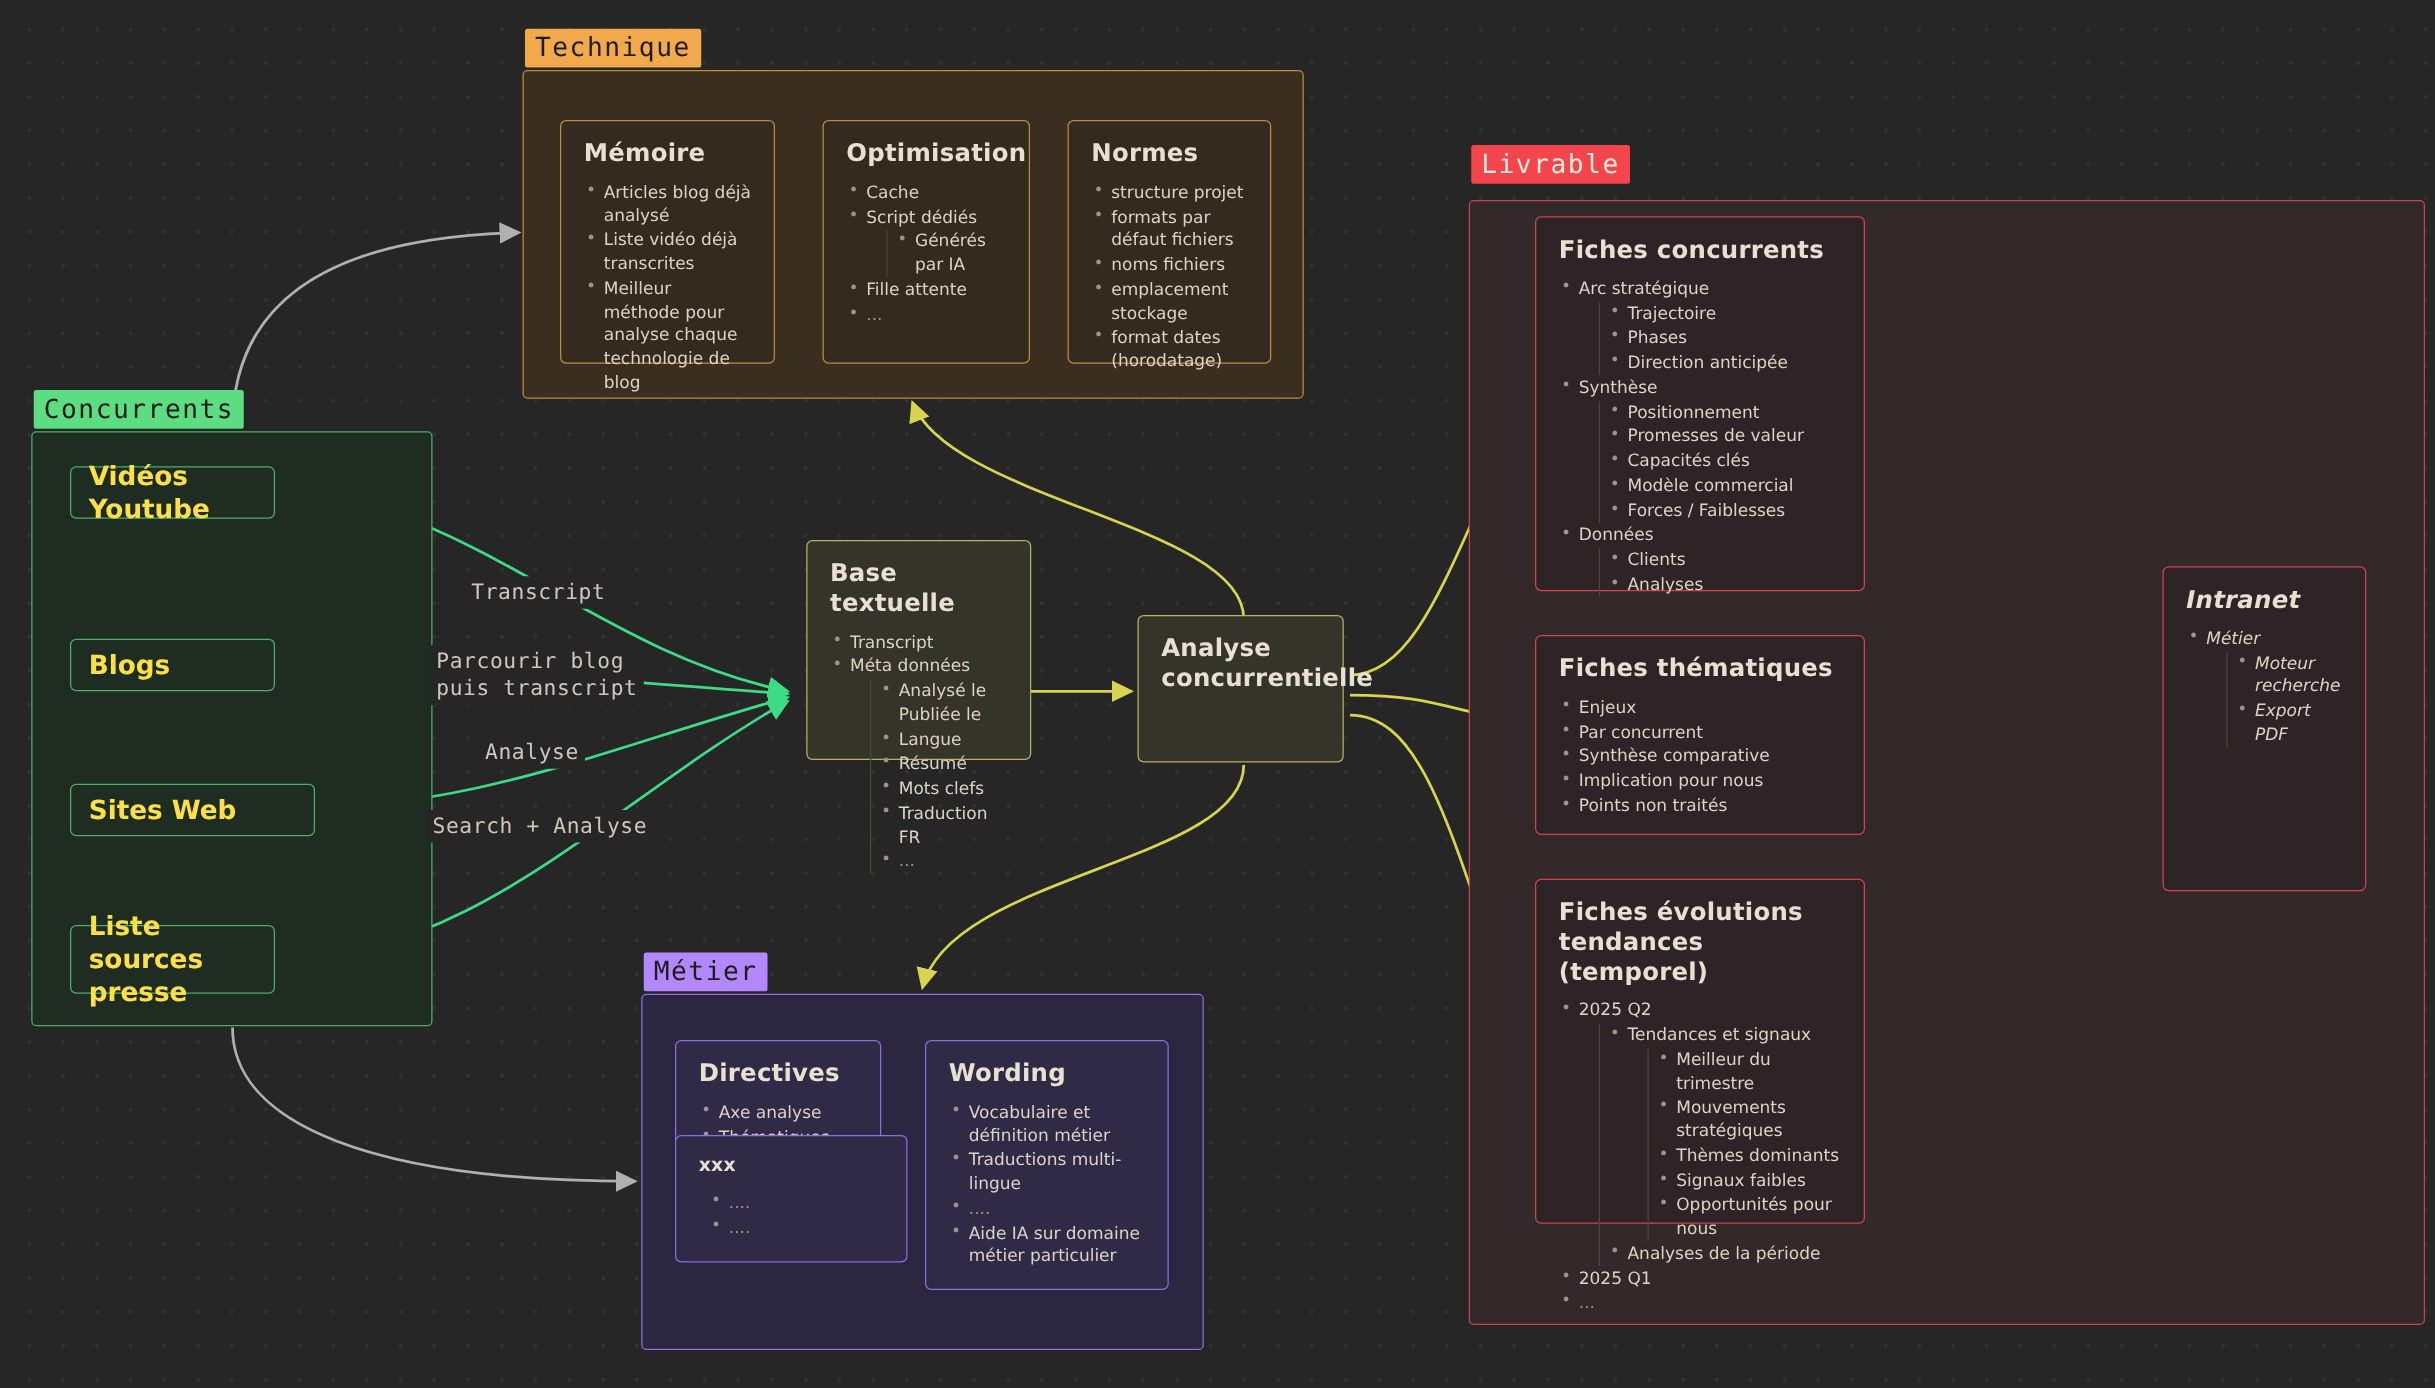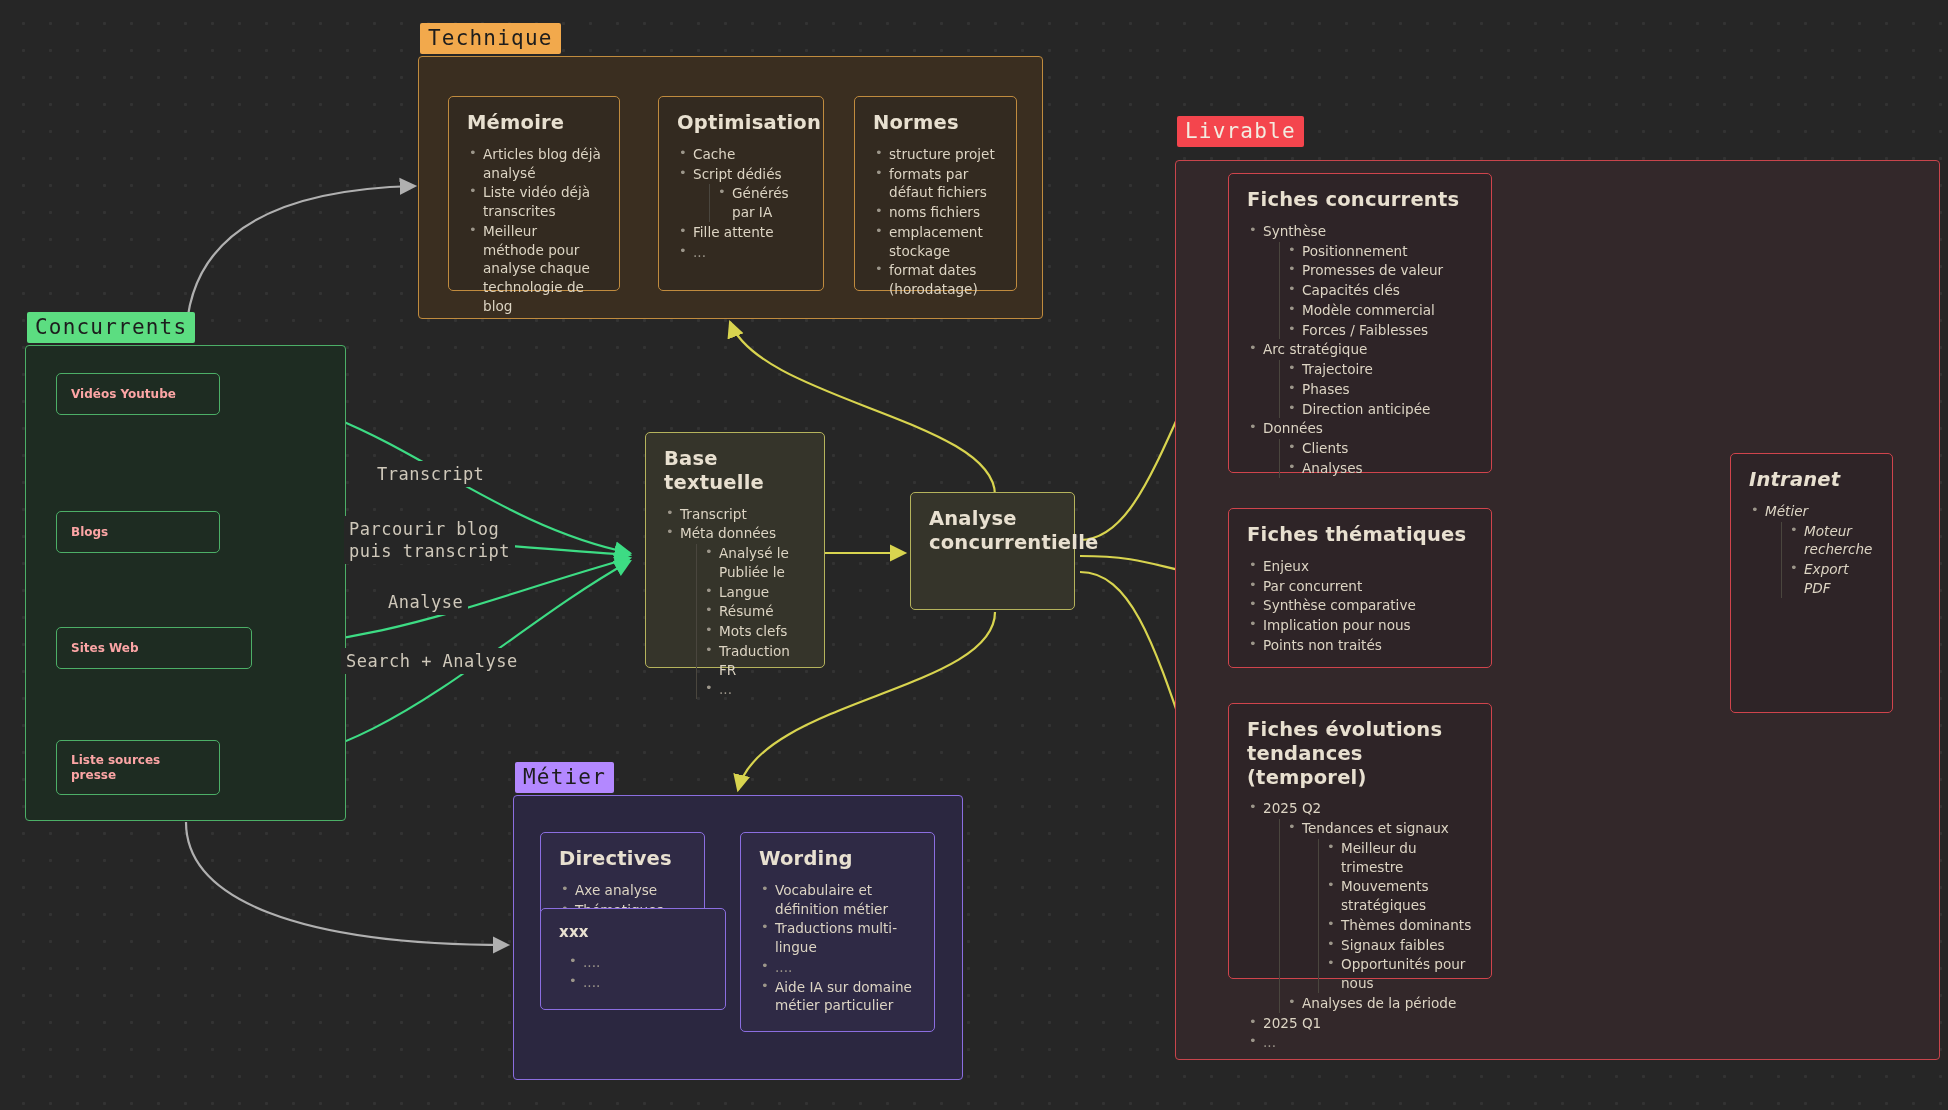--- a/index.html
+++ b/index.html
@@ -47,21 +47,21 @@
   .card ul{margin:0;padding:0;list-style:none;}
   .card li{position:relative;padding-left:16px;font-size:13.6px;line-height:1.38;
     color:#ddd5c4;font-family:"DejaVu Sans","Liberation Sans",sans-serif;margin-bottom:1px;}
   .card li::before{content:"•";position:absolute;left:2px;top:-1px;color:#9c968a;font-size:13px;}
   .card ul ul{margin-left:16px;border-left:1px solid #4a463e;padding-left:6px;margin-top:1px;}
   .card li.dim{color:#9c968a;}
 
   
   .simple{position:absolute;box-sizing:border-box;border-radius:5px;
     display:flex;align-items:center;padding:0 14px;}
-  .simple span{font-size:12px;font-weight:bold;color:#fca5a5;line-height:1.25;}
+  .simple span{font-size:21px;font-weight:bold;color:#fde047;line-height:1.25;}
 
   
   .t-orange{border:1.2px solid #c08b3e;background:#332a20;}
   .t-green{border:1.2px solid #4caf67;background:#22312700;}
   .t-olive{border:1.2px solid #b5b35c;background:#35342a;}
   .t-red{border:1.2px solid #d0444c;background:#2e2427;}
   .t-purple{border:1.2px solid #8b6ee0;background:#2f2a45;}
 
   
   .elabel{position:absolute;font-family:"DejaVu Sans Mono","Liberation Mono",monospace;
@@ -196,21 +196,21 @@
   <div class="simple t-green" style="left:56px;top:740px;width:164px;height:55px;">
     <span>Liste sources presse</span>
   </div>
 
   <div class="elabel" style="left:372px;top:461px;">Transcript</div>
   <div class="elabel" style="left:344px;top:516px;">Parcourir blog
 puis transcript</div>
   <div class="elabel" style="left:383px;top:589px;">Analyse</div>
   <div class="elabel" style="left:341px;top:648px;">Search + Analyse</div>
 
-  <div class="card t-olive" style="left:645px;top:432px;width:180px;height:236px;">
+  <div class="card t-olive" style="left:645px;top:432px;width:180px;height:176px;">
     <h3>Base textuelle</h3>
     <ul>
       <li>Transcript</li>
       <li>
         <span>Méta données</span>
         <ul>
           <li>
             <span>Analysé le</span><br>
             <span>Publiée le</span>
           </li>
@@ -228,35 +228,35 @@
     <h3 class="tight">Analyse concurrentielle</h3>
   </div>
 
   <div class="group" id="grp-livrable"></div>
   <div class="group-label" id="lbl-livrable">Livrable</div>
 
   <div class="card t-red" style="left:1228px;top:173px;width:264px;height:300px;">
     <h3>Fiches concurrents</h3>
     <ul>
       <li>
+        <span>Arc stratégique</span>
+        <ul>
+          <li>Trajectoire</li>
+          <li>Phases</li>
+          <li>Direction anticipée</li>
+        </ul>
+      </li>
+      <li>
         <span>Synthèse</span>
         <ul>
           <li>Positionnement</li>
           <li>Promesses de valeur</li>
           <li>Capacités clés</li>
           <li>Modèle commercial</li>
           <li>Forces / Faiblesses</li>
-        </ul>
-      </li>
-      <li>
-        <span>Arc stratégique</span>
-        <ul>
-          <li>Trajectoire</li>
-          <li>Phases</li>
-          <li>Direction anticipée</li>
         </ul>
       </li>
       <li>
         <span>Données</span>
         <ul>
           <li>Clients</li>
           <li>Analyses</li>
         </ul>
       </li>
     </ul>

